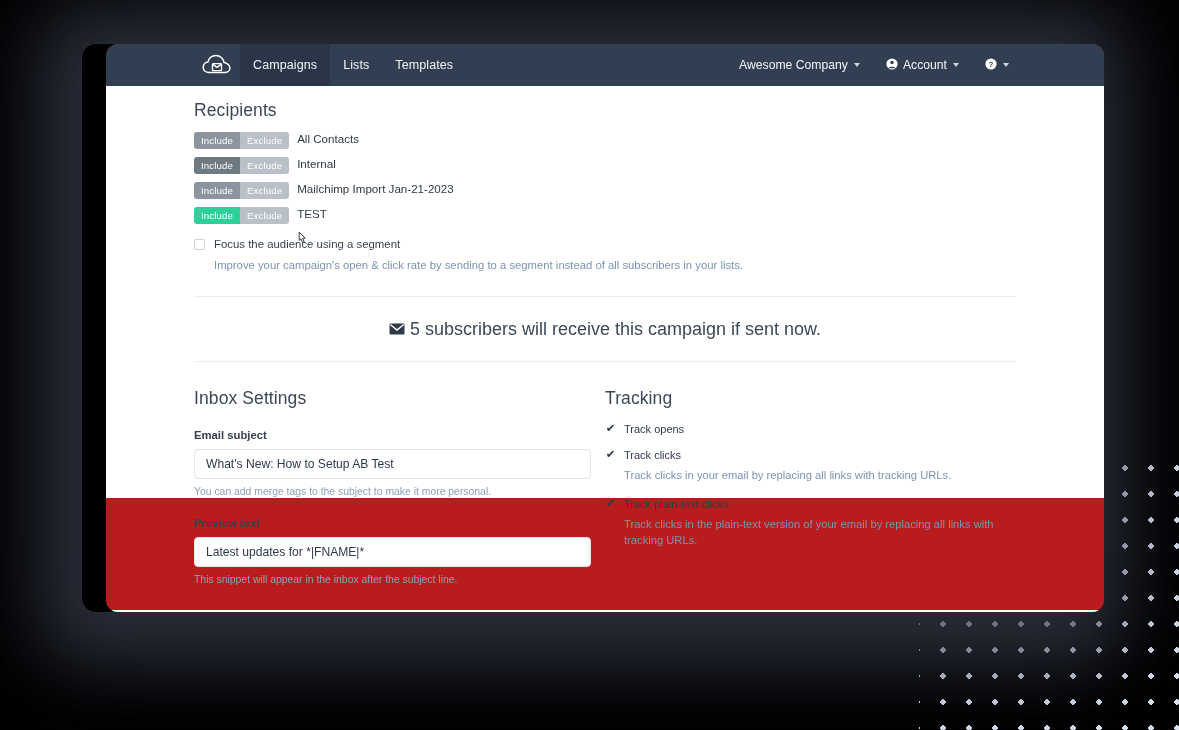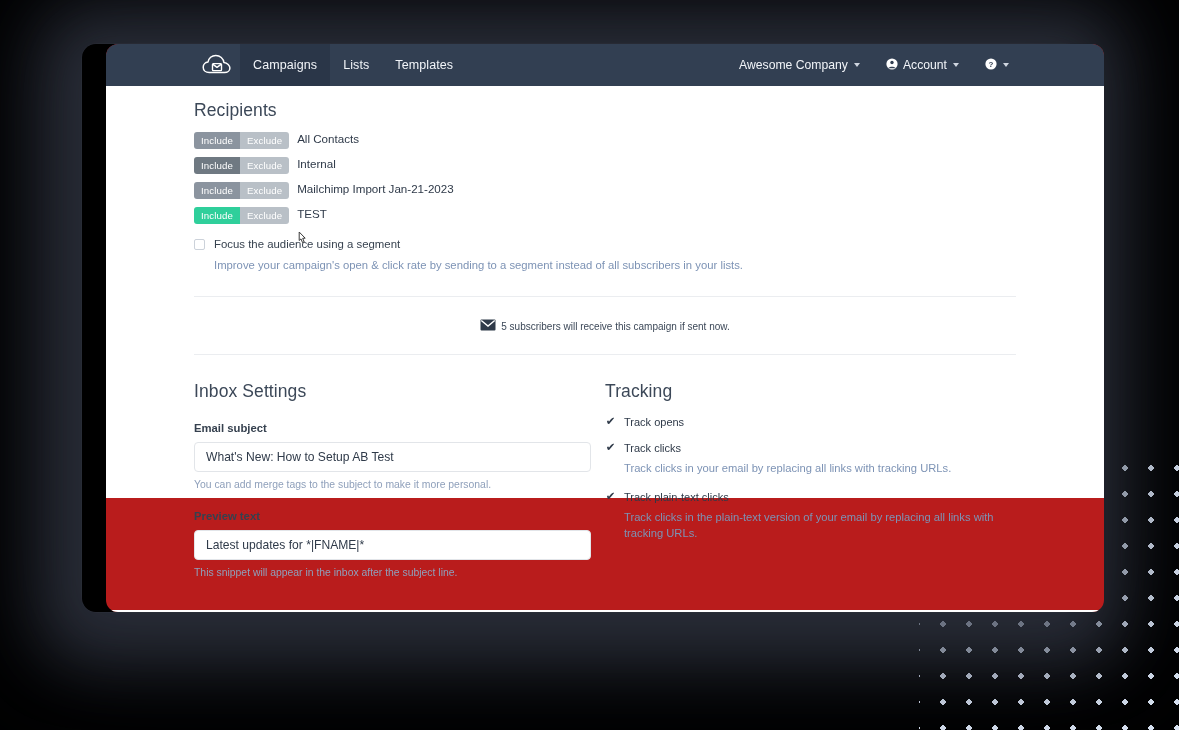--- a/index.html
+++ b/index.html
@@ -180,21 +180,21 @@
     border: 0;
     border-top: 1px solid #ebedf0;
     margin: 0;
   }
   #div-top { margin-top: 25px; }
   #div-bottom { margin-top: 0; }
 
   #subscriber-line {
     text-align: center;
     padding: 22px 0 21px 0;
-    font-size: 10px;
+    font-size: 18px;
     color: #3c4858;
     display: flex;
     align-items: center;
     justify-content: center;
     gap: 5px;
   }
 
   
   #settings-columns {
     display: flex;

